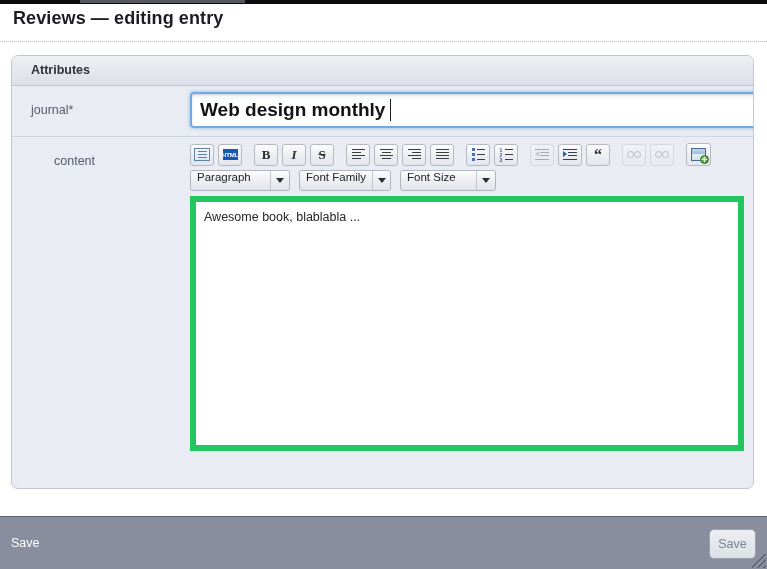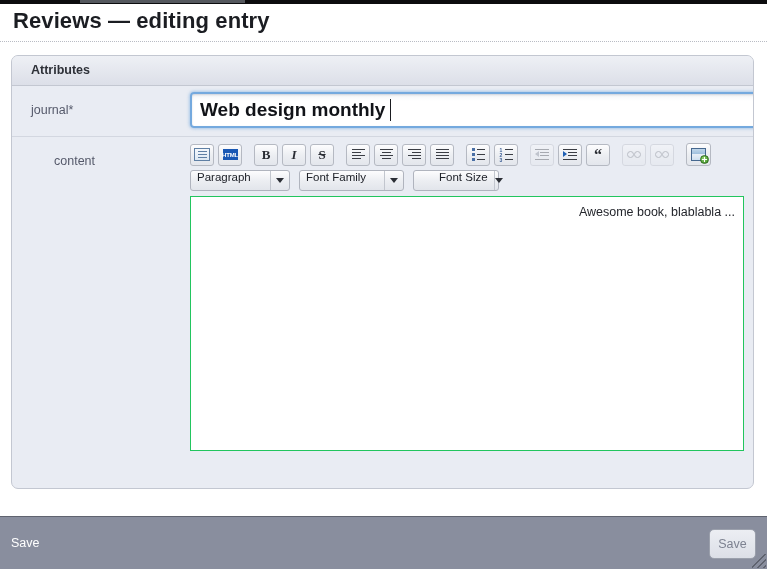--- a/index.html
+++ b/index.html
@@ -28,21 +28,21 @@
     top: 0; left: 80px;
     width: 165px;
     height: 3px;
     background: #55585e;
   }
 
   
   .dialog-title {
     position: absolute;
     top: 8px; left: 13px;
-    font-size: 22px;
+    font-size: 18px;
     font-weight: bold;
     color: #1b1d22;
     letter-spacing: 0.1px;
   }
   .title-rule {
     position: absolute;
     top: 41px; left: 0;
     width: 767px;
     height: 0;
     border-top: 1px dotted #b9bcc4;
@@ -328,37 +328,36 @@
     justify-content: center;
     margin-left: auto;
   }
   .tb-select .arrow-box .caret-down {
     width: 0; height: 0;
     border-left: 4px solid transparent;
     border-right: 4px solid transparent;
     border-top: 5px solid #2b2e35;
   }
   .sel-paragraph { width: 100px; }
-  .sel-fontfamily { width: 105px; margin-left: 5px; }
-  .sel-fontsize { width: 86px; margin-left: 5px; padding-left: 19px; }
+  .sel-fontfamily { width: 92px; margin-left: 5px; }
+  .sel-fontsize { width: 96px; margin-left: 5px; }
 
   
   .editor-area {
     margin-top: 5px;
     width: 554px;
     height: 255px;
     box-sizing: border-box;
-    border: 1px solid #22c55e;
+    border: 6px solid #22c55e;
     background: #ffffff;
     padding: 7px 8px;
     font-size: 12.5px;
     color: #24262c;
     line-height: 16px;
     overflow: hidden;
-    text-align: right;
   }
 
   
   .footer {
     position: absolute;
     left: 0; top: 516px;
     width: 767px;
     height: 53px;
     background: #898e9e;
     border-top: 1px solid #5f636f;

